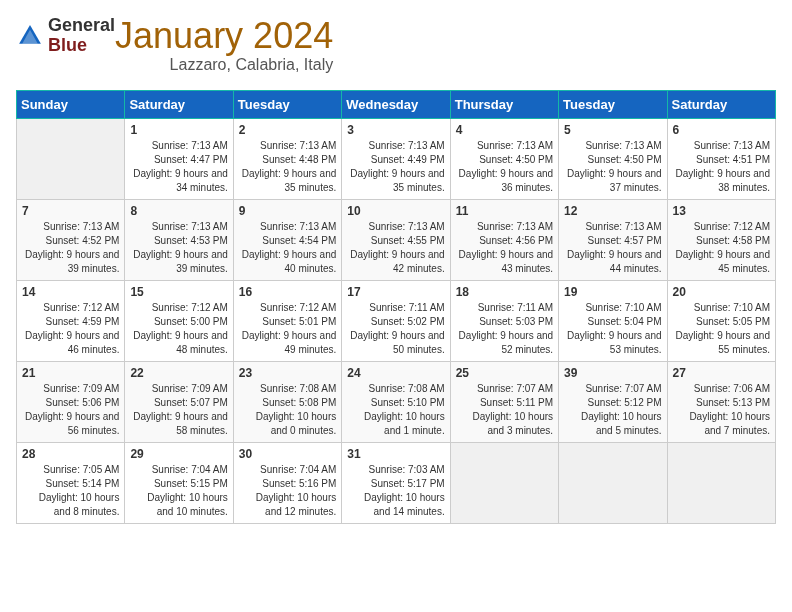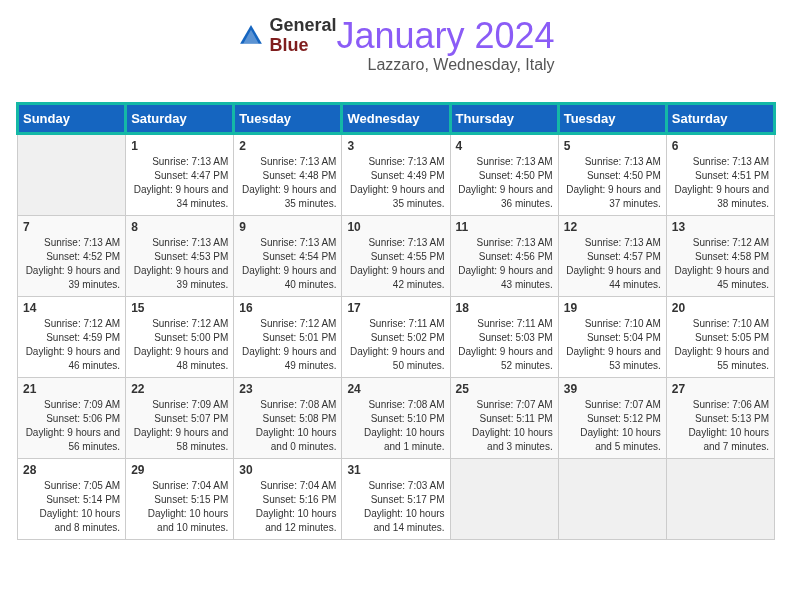--- a/index.html
+++ b/index.html
@@ -5,23 +5,23 @@
     * { margin: 0; padding: 0; box-sizing: border-box; }
     body {
       font-family: Arial, sans-serif;
       background: #fff;
       width: 792px;
       min-height: 612px;
       padding: 16px;
     }
     .header {
       display: flex;
-      justify-content: center;
+      justify-content: flex-start;
       align-items: flex-start;
-      margin-bottom: 28px;
+      margin-bottom: 16px;
     }
     .logo {
       display: flex;
       align-items: center;
       gap: 4px;
     }
     .logo-text {
       display: flex;
       flex-direction: column;
       line-height: 1.1;
@@ -39,40 +39,40 @@
     .logo-icon {
       width: 28px;
       height: 28px;
     }
     .title-block {
       text-align: right;
     }
     .calendar-title {
       font-size: 36px;
       font-weight: normal;
-      color: #8b5cf6;
+      color: #a16207;
       line-height: 1.1;
     }
     .calendar-subtitle {
       font-size: 16px;
       color: #555;
     }
     table {
       width: 100%;
       border-collapse: collapse;
       font-size: 11px;
     }
     thead tr th {
       background: #1565c0;
       color: #fff;
       padding: 6px 4px;
       font-size: 13px;
       font-weight: bold;
       text-align: left;
-      border: 3px solid #14b8a6;
+      border: 1px solid #14b8a6;
     }
     tbody tr td {
       border: 1px solid #ccc;
       vertical-align: top;
       padding: 4px 5px;
       min-height: 80px;
       width: 14.28%;
       background: #fff;
     }
     tbody tr:nth-child(even) td {
@@ -103,21 +103,21 @@
       <polygon points="18,4 32,28 4,28" fill="#1565c0"></polygon>
       <polygon points="18,10 28,28 8,28" fill="#fff" opacity="0.3"></polygon>
     </svg>
     <div class="logo-text">
       <span class="logo-general">General</span>
       <span class="logo-blue">Blue</span>
     </div>
   </div>
   <div class="title-block">
     <div class="calendar-title">January 2024</div>
-    <div class="calendar-subtitle">Lazzaro, Wednesday, Italy</div>
+    <div class="calendar-subtitle">Lazzaro, Calabria, Italy</div>
   </div>
 </div>
 
 <table>
   <thead>
     <tr>
     <th>Sunday</th>
         <th>Saturday</th>
         <th>Tuesday</th>
         <th>Wednesday</th>

